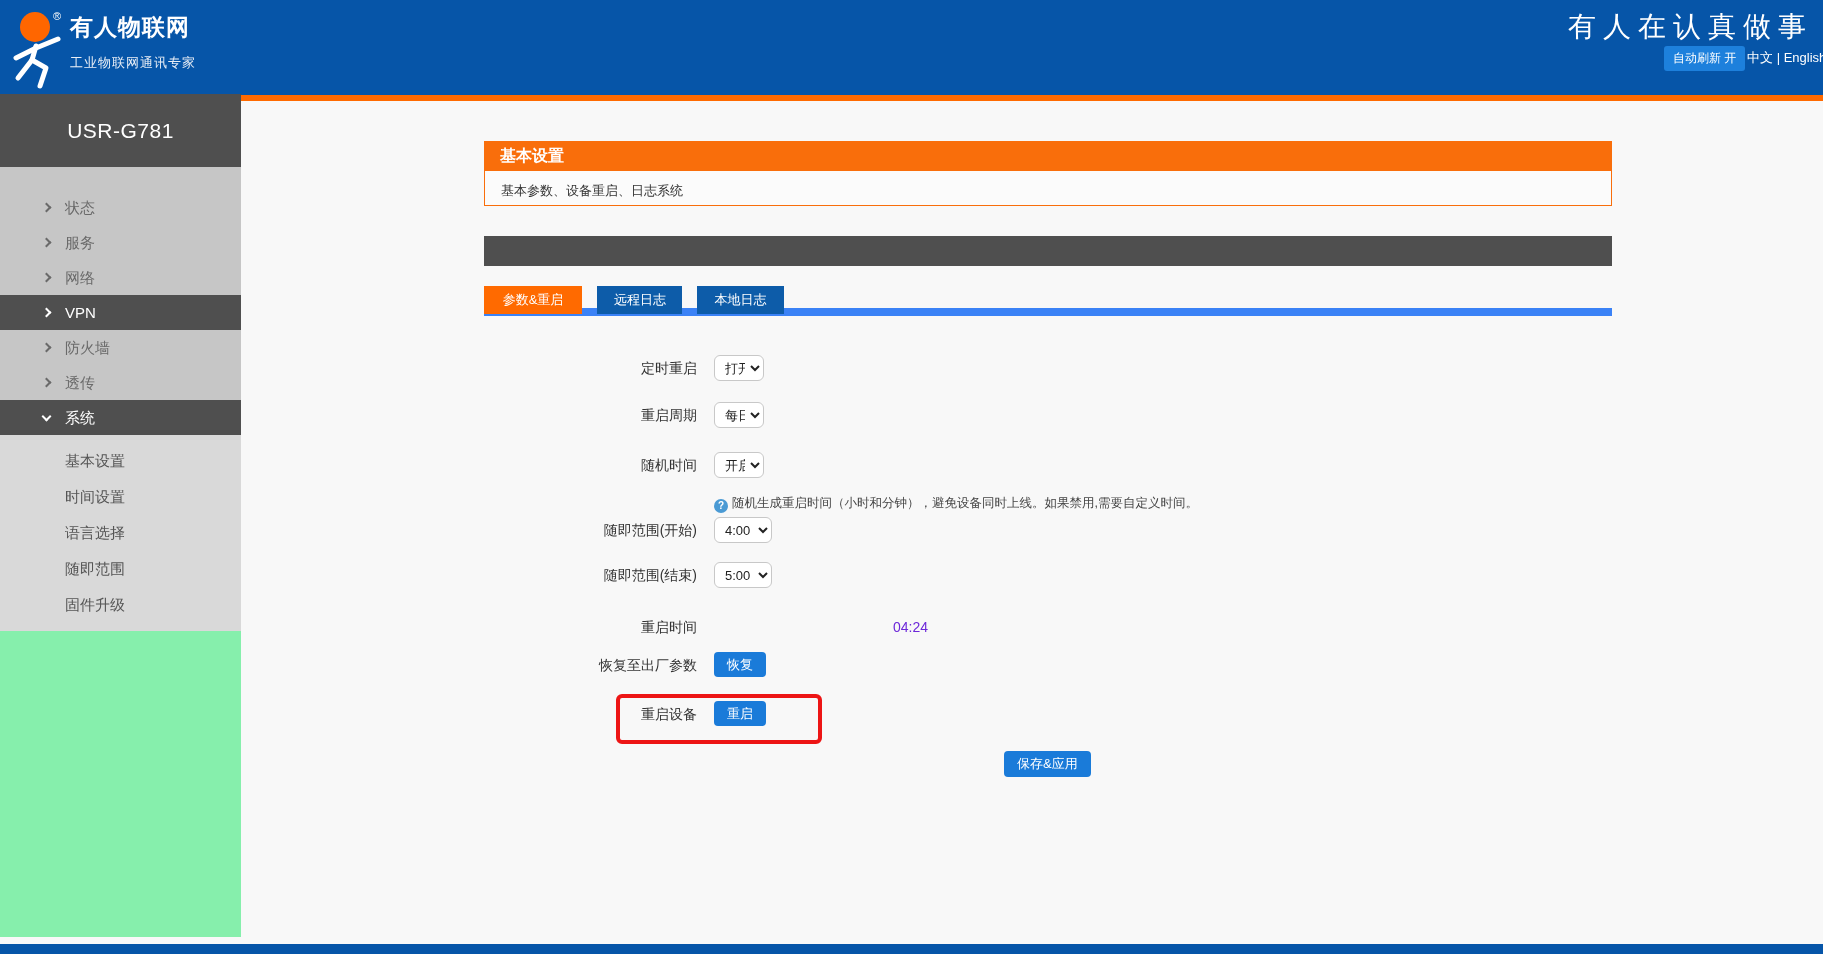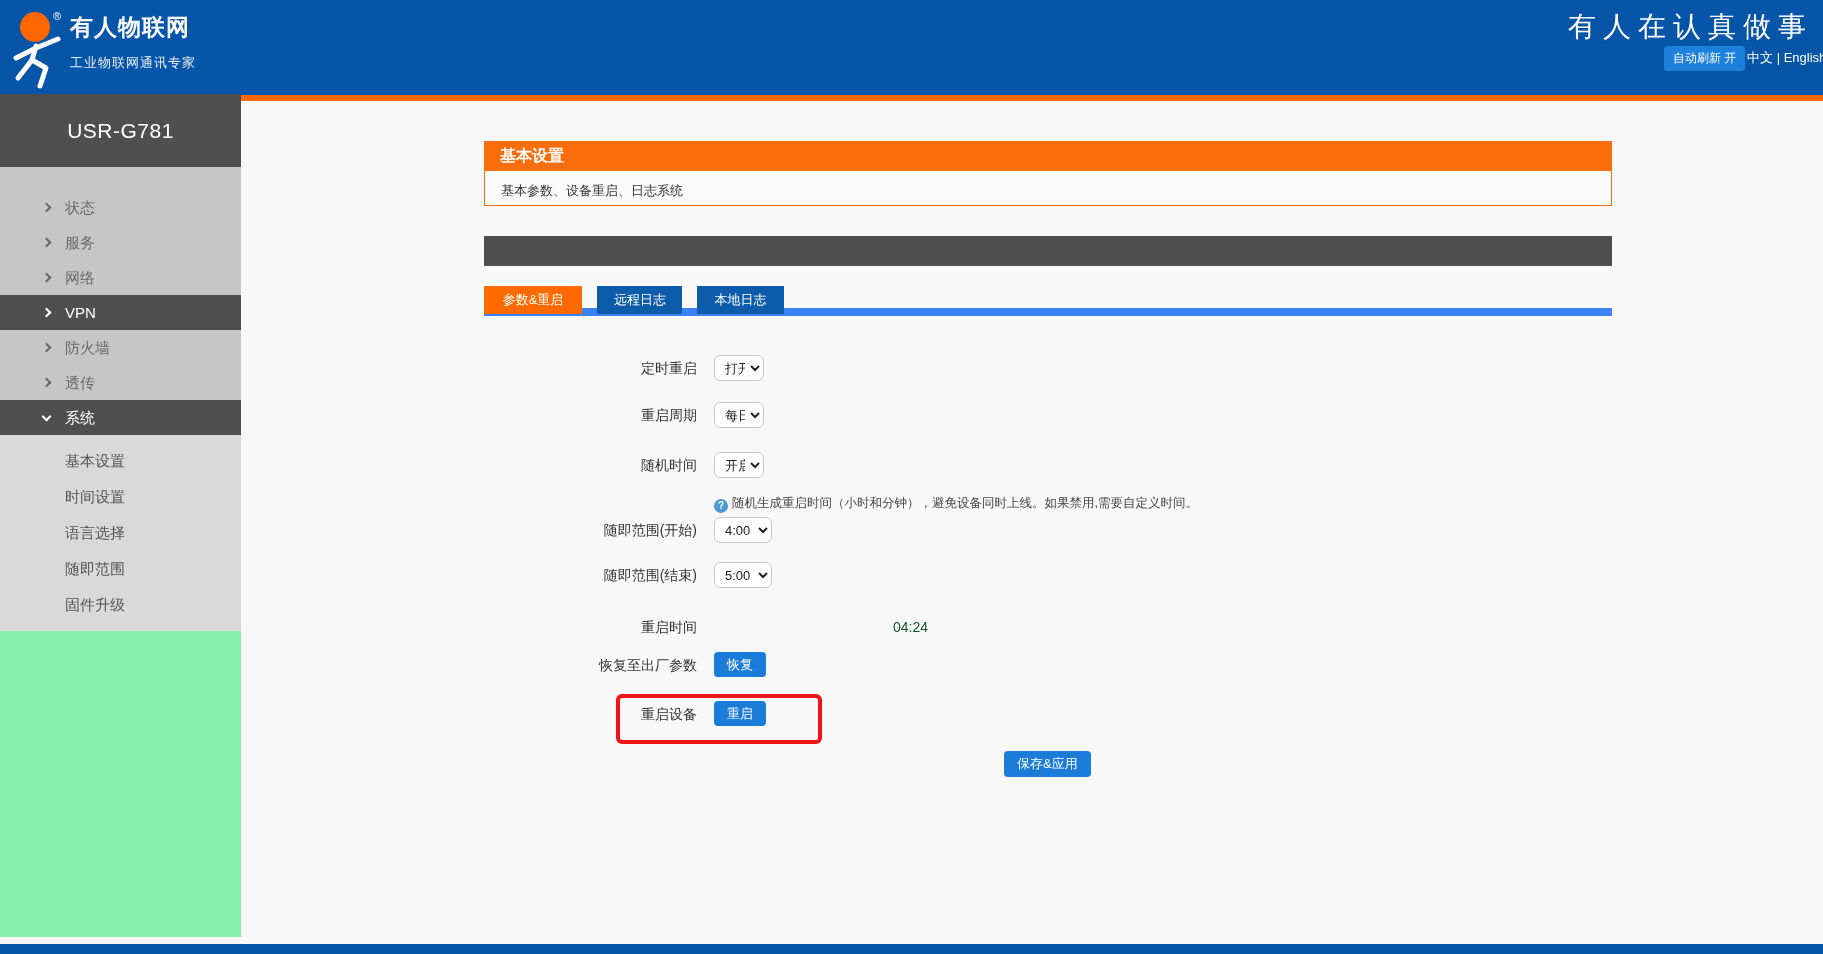--- a/index.html
+++ b/index.html
@@ -48,21 +48,21 @@
   .tab3 { width:87px; margin-left:10px; }
 
   .form-row { position:absolute; left:0; width:1300px; height:26px; }
   .form-label { position:absolute; left:0; top:0; width:456px; text-align:right; font-size:14px; color:#333; line-height:26px; white-space:nowrap; }
   .form-ctl { position:absolute; left:473px; top:0; }
   select { height:26px; border:1px solid #c8c8c8; border-radius:6px; background:#fff; color:#222; font-size:13px; padding:0 2px 0 6px; font-family:"Liberation Sans","DejaVu Sans",sans-serif; }
   .sel-sm { width:50px; }
   .sel-md { width:58px; }
   .help-row { position:absolute; left:473px; top:394px; font-size:12.5px; color:#444; line-height:16px; white-space:nowrap; }
   .help-icon { display:inline-block; width:14px; height:14px; border-radius:50%; background:#4a9ad4; color:#fff; font-size:10px; font-weight:bold; text-align:center; line-height:14px; margin-right:4px; vertical-align:-2px; }
-  .static-val { position:absolute; left:652px; top:0; font-size:14px; color:#14532d; line-height:26px; }
+  .static-val { position:absolute; left:652px; top:0; font-size:14px; color:#6d28d9; line-height:26px; }
   .btn { display:inline-block; background:#1a7bd9; color:#fff; border:none; border-radius:4px; font-size:13px; height:25px; line-height:25px; padding:0 13px; cursor:pointer; font-family:"Liberation Sans","DejaVu Sans",sans-serif; }
   .highlight-box { position:absolute; left:375px; top:593px; width:206px; height:50px; border:4px solid #ed1515; border-radius:6px; }
   .save-wrap { position:absolute; left:763px; top:650px; }
   .save-wrap .btn { height:26px; line-height:26px; }
 </style>
 </head>
 <body>
 
 <div class="page">
 

